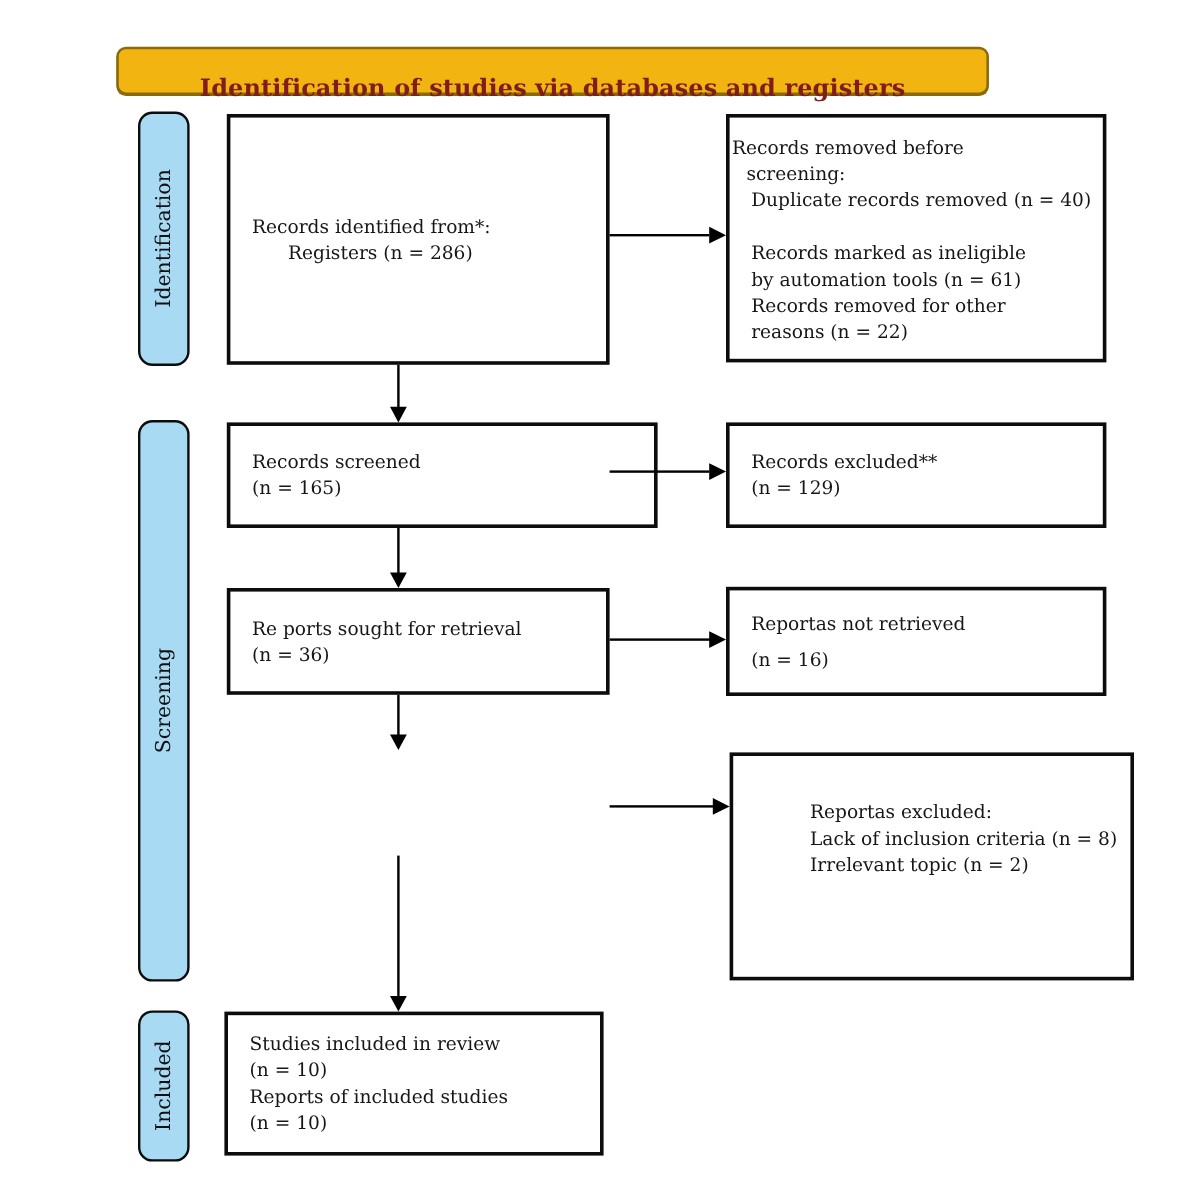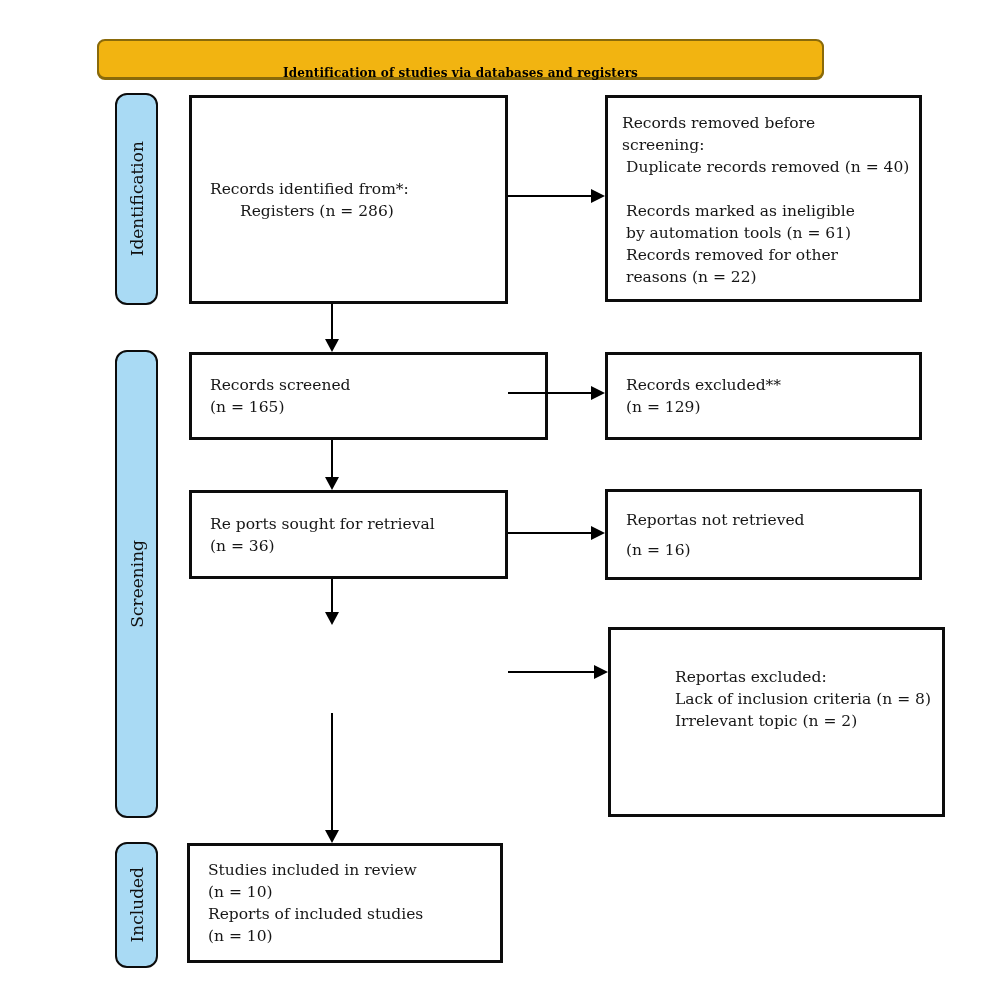--- a/index.html
+++ b/index.html
@@ -6,21 +6,21 @@
   .canvas{
     position:relative;width:1000px;height:992px;background:#ffffff;
     font-family:"DejaVu Serif", serif;color:#161616;
   }
   .banner{
     position:absolute;left:97px;top:39px;width:727px;height:40px;
     background:#F2B411;border:2px solid #8a6a0a;border-radius:8px;
     box-sizing:border-box;display:flex;align-items:center;justify-content:center;
     box-shadow:0 1px 0 #8a6a0a;
   }
-  .banner span{font-size:12px;font-weight:600;color:#000000;letter-spacing:.1px;margin-top:28px;}
+  .banner span{font-size:20px;font-weight:600;color:#7f1d1d;letter-spacing:.1px;margin-top:28px;}
   .stage-bar{
     position:absolute;left:115px;width:43px;background:#A9DAF4;
     border:2.5px solid #0c0c0c;border-radius:12px;box-sizing:border-box;
     display:flex;align-items:center;justify-content:center;
   }
   .stage-label{
     writing-mode:vertical-rl;transform:rotate(180deg);
     font-size:17px;color:#101010;white-space:nowrap;
   }
   .node{
@@ -61,21 +61,21 @@
   <div class="stage-bar" style="top:842px;height:126px;">
     <span class="stage-label">Included</span>
   </div>
 
   <div class="node" style="left:189px;top:95px;width:319px;height:209px;">
     <div class="bline">Records identified from*:</div>
     <div class="bline ind1">Registers (n = 286)</div>
   </div>
 
   <div class="node topalign" style="left:605px;top:95px;width:317px;height:207px;padding-top:14px;">
-    <div class="bline" style="padding-left:14px;">Records removed before</div>
+    <div class="bline" style="padding-left:2px;">Records removed before</div>
     <div class="bline" style="padding-left:14px;">screening:</div>
     <div class="bline ind2">Duplicate records removed (n = 40)</div>
     <div class="bline ind2 gap-top">Records marked as ineligible</div>
     <div class="bline ind2">by automation tools (n = 61)</div>
     <div class="bline ind2">Records removed for other</div>
     <div class="bline ind2">reasons (n = 22)</div>
   </div>
 
   <div class="node" style="left:189px;top:352px;width:359px;height:88px;">
     <div class="bline">Records screened</div>

